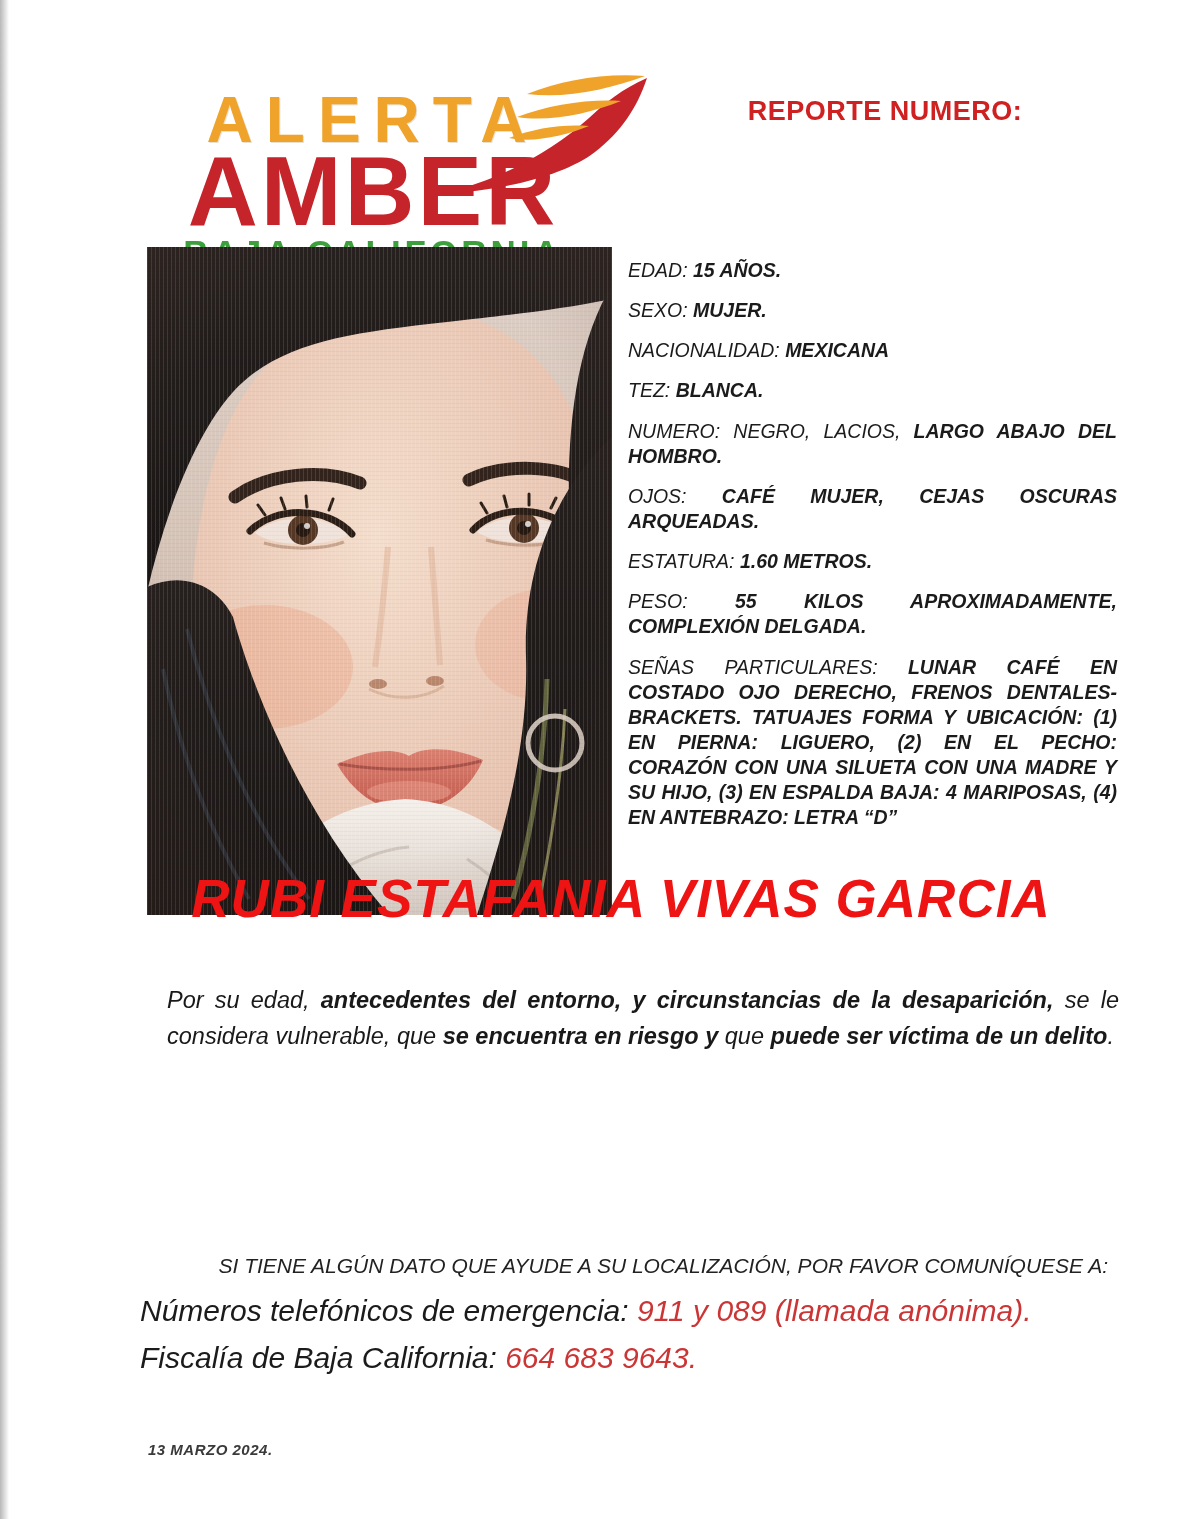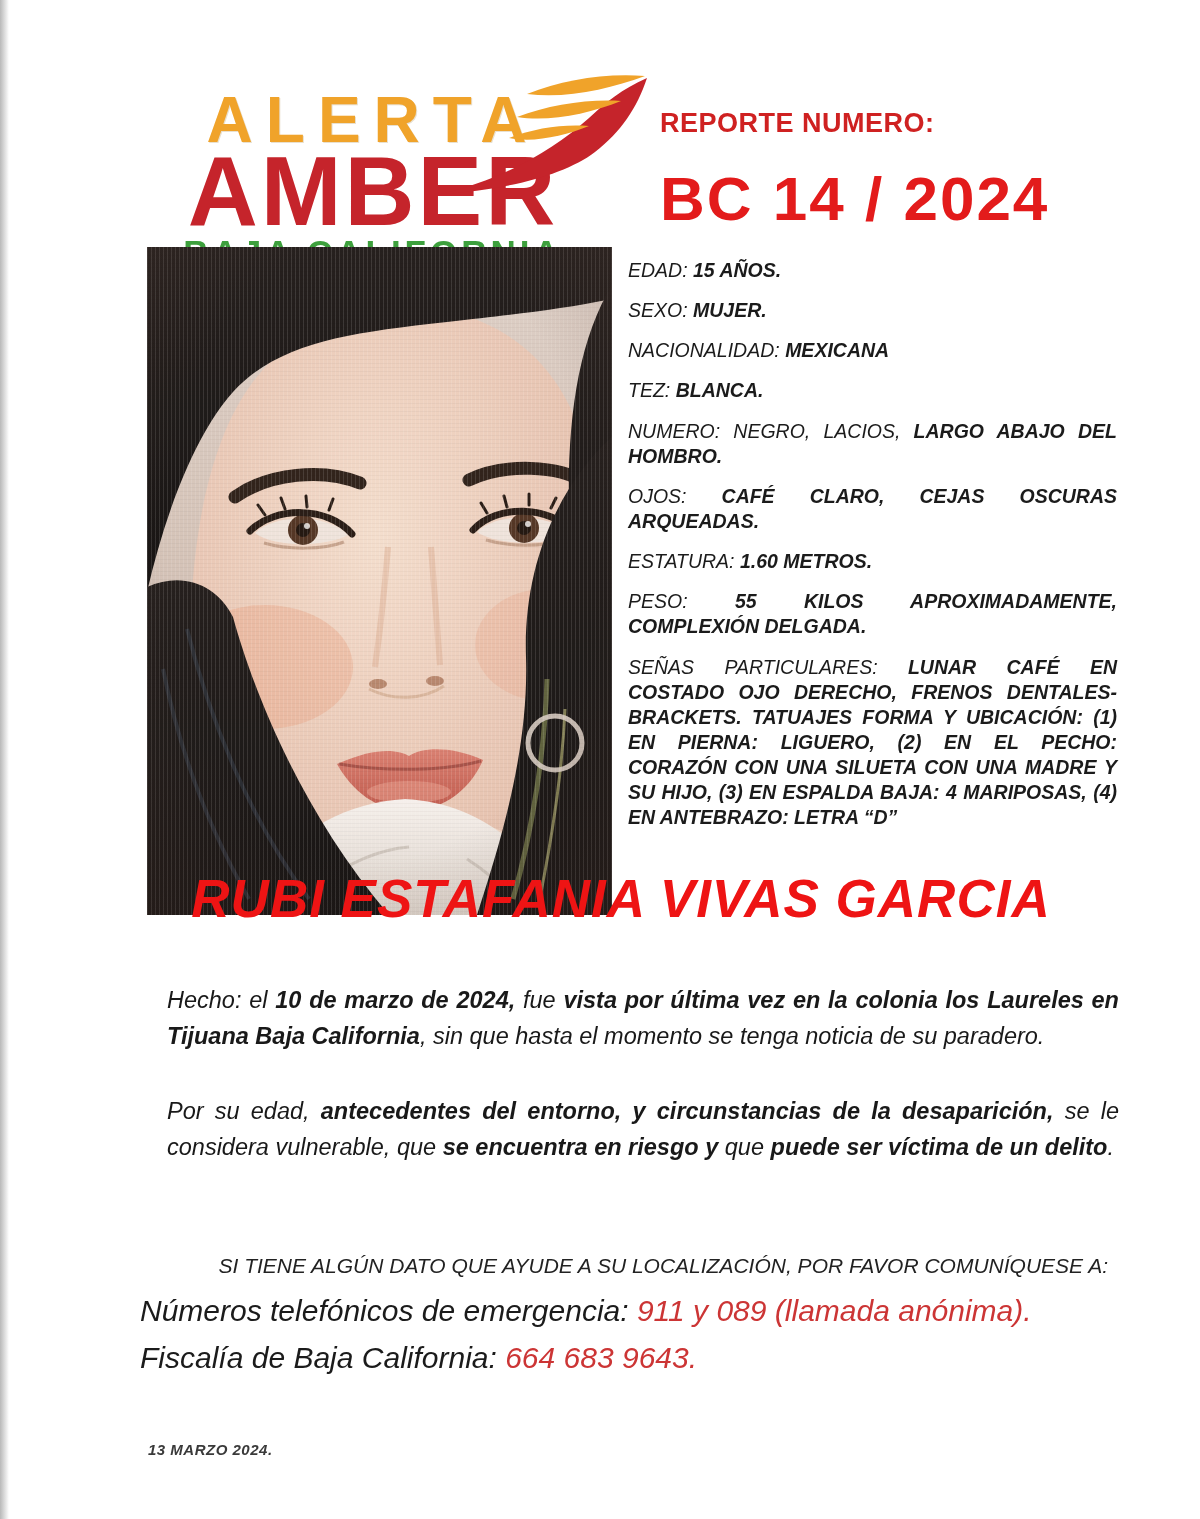--- a/index.html
+++ b/index.html
@@ -32,21 +32,21 @@
     letter-spacing: 3px; line-height: 0.88; margin-top: -4px;
     transform: scaleY(1.02);
   }
   .logo-bc {
     font-size: 35px; font-weight: 800; color: #3da03d;
     letter-spacing: 4px; margin-top: 2px;
   }
   .logo-swoosh { position: absolute; left: 276px; top: -16px; width: 212px; height: 140px; }
 
   
-  .report { position: absolute; left: 660px; top: 108px; width: 450px; }
+  .report { position: absolute; left: 660px; top: 96px; width: 450px; text-align: center; }
   .report-label { color: #cf2121; font-size: 27px; font-weight: 700; letter-spacing: 0.5px; }
   .report-number { color: #e31b1b; font-size: 62px; font-weight: 700; margin-top: 24px; letter-spacing: 2px; }
 
   
   .photo {
     position: absolute; left: 147px; top: 247px; width: 465px; height: 668px;
     background: #cdbcb1; overflow: hidden;
   }
   .photo svg { display: block; width: 100%; height: 100%; }
 
@@ -104,21 +104,20 @@
   <svg class="logo-swoosh" viewBox="0 0 212 140" aria-hidden="true">
     <path d="M2,122 C62,108 112,80 150,46 C167,30 183,17 208,6 C198,36 182,60 156,80 C126,103 68,118 2,122 Z" fill="#c5242b"></path>
     <path d="M88,22 C124,8 164,1 206,4 C170,17 128,27 88,22 Z" fill="#f0a32a"></path>
     <path d="M78,45 C110,33 148,27 182,29 C150,42 110,50 78,45 Z" fill="#f0a32a"></path>
     <path d="M70,66 C96,56 124,52 150,54 C125,64 95,71 70,66 Z" fill="#f0a32a"></path>
   </svg>
 </div>
 
 <div class="report">
   <div class="report-label">REPORTE NUMERO:</div>
-  <div class="report-number">BC 14 / 2024</div>
 </div>
 
 <div class="photo">
   <svg viewBox="0 0 465 668" preserveAspectRatio="none" aria-hidden="true">
     <defs>
       <linearGradient id="bgGrad" x1="0" y1="0" x2="0" y2="1">
         <stop offset="0" stop-color="#ddd1c9"></stop>
           <stop offset="1" stop-color="#c7b3a7"></stop>
       </linearGradient>
       <radialGradient id="skinGrad" cx="0.46" cy="0.38" r="0.75">
@@ -205,30 +204,29 @@
     <rect width="465" height="668" fill="url(#vign)"></rect>
   </svg>
 </div>
 
 <div class="details">
   <div class="field"><span>EDAD: </span><b>15 AÑOS.</b></div>
   <div class="field"><span>SEXO: </span><b>MUJER.</b></div>
   <div class="field"><span>NACIONALIDAD: </span><b>MEXICANA</b></div>
   <div class="field"><span>TEZ: </span><b>BLANCA.</b></div>
   <div class="field"><span>NUMERO: NEGRO, LACIOS, </span><b>LARGO ABAJO DEL HOMBRO.</b></div>
-  <div class="field"><span>OJOS: </span><b>CAFÉ CLARO, CEJAS OSCURAS ARQUEADAS.</b></div>
+  <div class="field"><span>OJOS: </span><b>CAFÉ MUJER, CEJAS OSCURAS ARQUEADAS.</b></div>
   <div class="field"><span>ESTATURA: </span><b>1.60 METROS.</b></div>
   <div class="field"><span>PESO: </span><b>55 KILOS APROXIMADAMENTE, COMPLEXIÓN DELGADA.</b></div>
   <div class="field"><span>SEÑAS PARTICULARES: </span><b>LUNAR CAFÉ EN COSTADO OJO DERECHO, FRENOS DENTALES- BRACKETS. TATUAJES FORMA Y UBICACIÓN: (1) EN PIERNA: LIGUERO, (2) EN EL PECHO: CORAZÓN CON UNA SILUETA CON UNA MADRE Y SU HIJO, (3) EN ESPALDA BAJA: 4 MARIPOSAS, (4) EN ANTEBRAZO: LETRA “D”</b></div>
 </div>
 
 <div class="victim-name">RUBI ESTAFANIA VIVAS GARCIA</div>
 
 <div class="paras">
-  <p><span>Hecho: el </span><b>10 de marzo de 2024,</b><span> fue </span><b>vista por última vez en la colonia los Laureles en Tijuana Baja California</b><span>, sin que hasta el momento se tenga noticia de su paradero.</span></p>
   <p><span>Por su edad, </span><b>antecedentes del entorno, y circunstancias de la desaparición,</b><span> se le considera vulnerable, que </span><b>se encuentra en riesgo y</b><span> que </span><b>puede ser víctima de un delito</b><span>.</span></p>
 </div>
 
 <div class="cta">SI TIENE ALGÚN DATO QUE AYUDE A SU LOCALIZACIÓN, POR FAVOR COMUNÍQUESE A:</div>
 
 <div class="contacts">
   <div class="contact-line"><span>Números telefónicos de emergencia: </span><span class="red">911 y 089 (llamada anónima).</span></div>
   <div class="contact-line"><span>Fiscalía de Baja California: </span><span class="red">664 683 9643.</span></div>
 </div>
 

